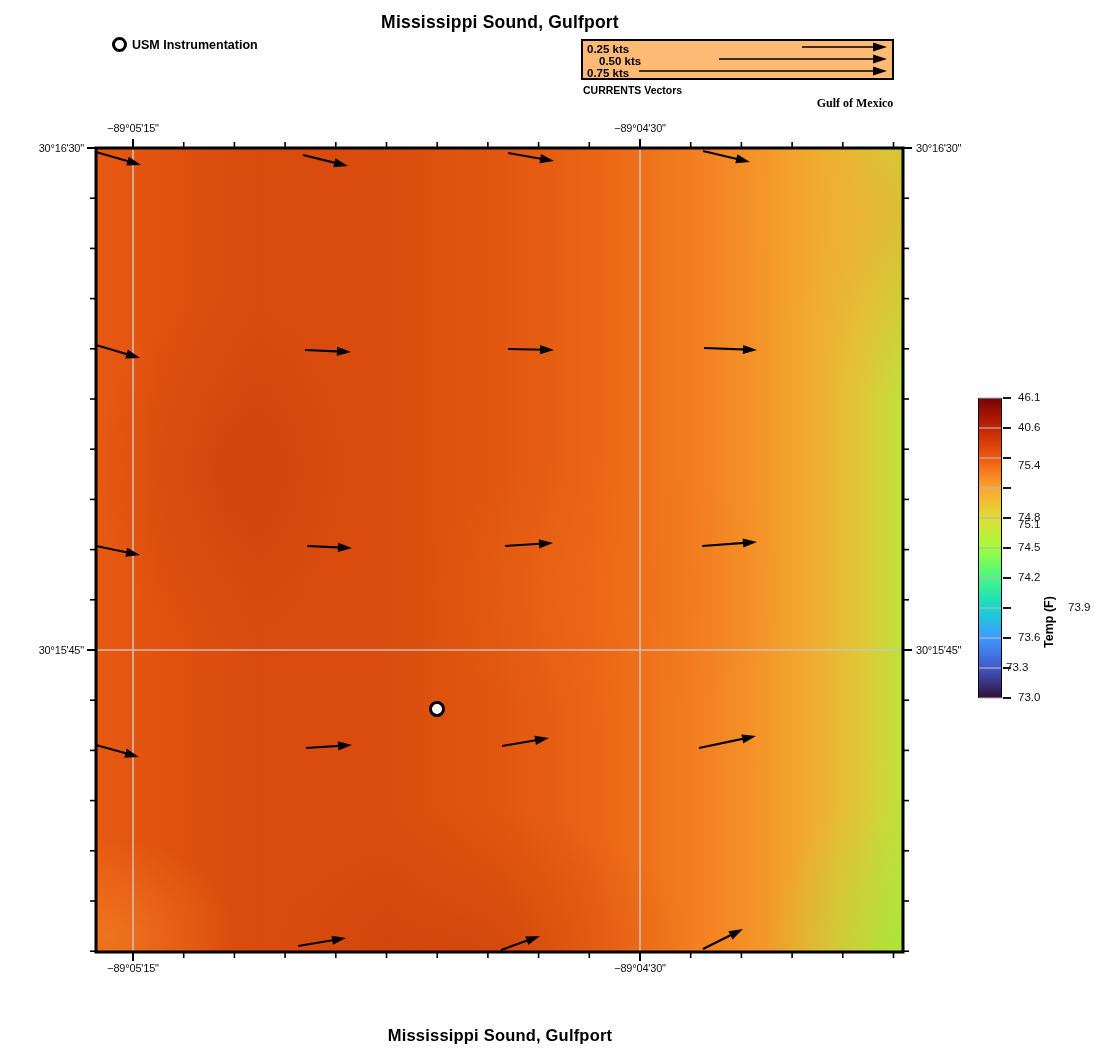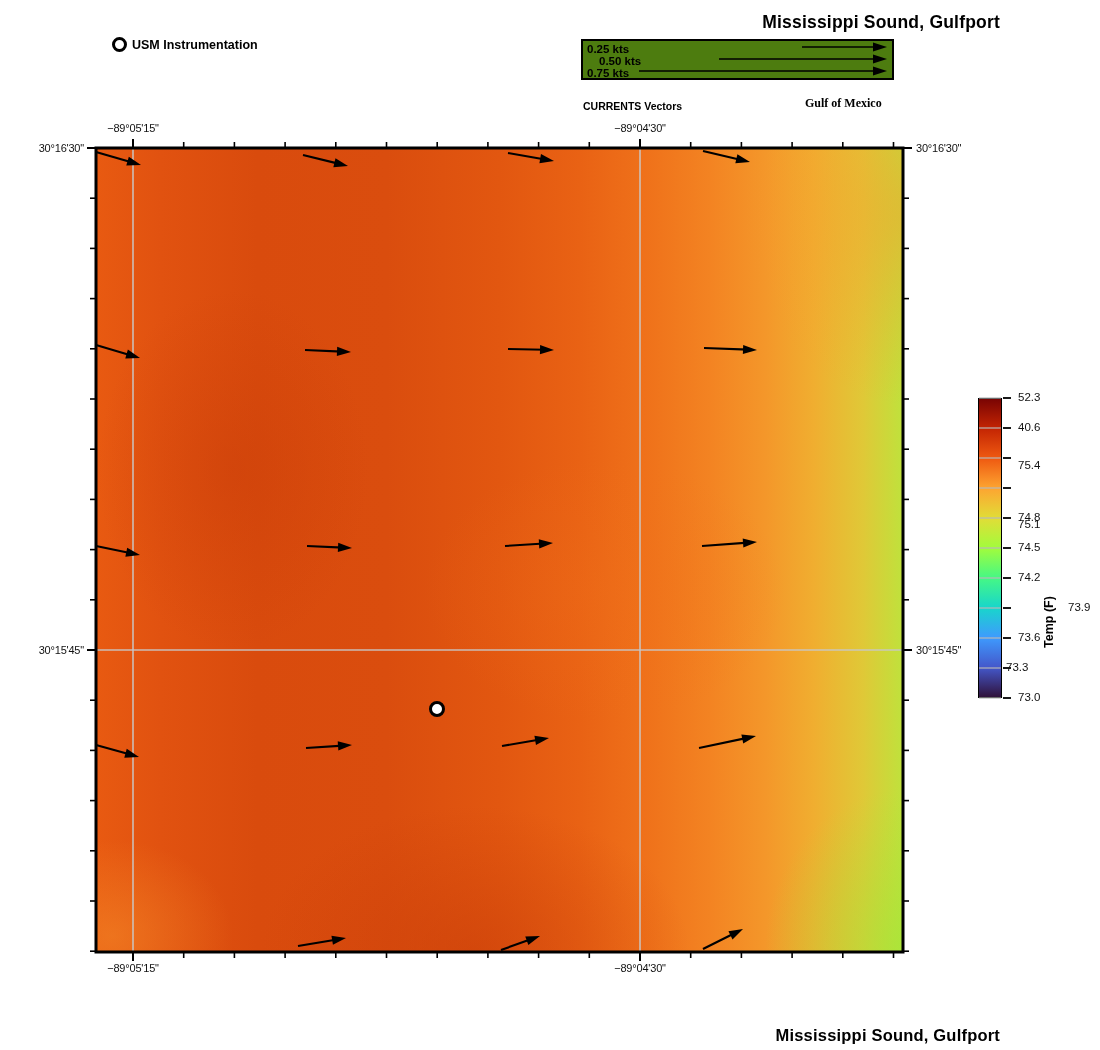--- a/index.html
+++ b/index.html
@@ -1,31 +1,31 @@
 <!DOCTYPE html>
 <html><head>
 <meta charset="utf-8">
 <style>
   html,body{margin:0;padding:0;background:#fff;}
   .canvas{position:relative;width:1100px;height:1050px;background:#ffffff;
           font-family:"Liberation Sans",sans-serif;color:#000;overflow:hidden;}
-  .fig-title{position:absolute;top:12px;left:0;width:1000px;text-align:right;
+  .fig-title{position:absolute;top:12px;left:0;width:1000px;text-align:center;
              font-size:17.5px;font-weight:bold;letter-spacing:.2px;}
   .fig-title.bottom{top:1026px;font-size:16.5px;}
   .station-legend{position:absolute;left:112px;top:37px;display:flex;align-items:center;gap:5px;text-align:center;}
   .station-legend .ring{width:9px;height:9px;border:3px solid #000;border-radius:50%;background:#fff;}
   .station-legend .lbl{font-size:12.5px;font-weight:bold;}
   .vec-legend{position:absolute;left:581px;top:39px;width:313px;height:41px;
-              border:2px solid #000;box-sizing:border-box;background:#4d7c0f;}
+              border:2px solid #000;box-sizing:border-box;background:#fdba74;}
   .vec-legend .row{position:absolute;left:4px;height:13px;line-height:12px;
                    font-size:11.5px;font-weight:bold;white-space:nowrap;}
-  .vec-caption{position:absolute;left:583px;top:84px;font-size:10.5px;font-weight:bold;margin-top:16px;}
+  .vec-caption{position:absolute;left:583px;top:84px;font-size:10.5px;font-weight:bold;}
   .subtitle{position:absolute;top:99px;left:0;width:1000px;text-align:center;
             font-family:"Liberation Serif",serif;font-size:17px;font-weight:bold;}
-  .gulf{position:absolute;left:805px;top:96px;width:100px;
+  .gulf{position:absolute;left:805px;top:96px;width:100px;text-align:center;
         font-family:"Liberation Serif",serif;font-size:12px;font-weight:bold;}
   .map{position:absolute;left:96px;top:148px;width:807px;height:804px;
        background:
         radial-gradient(ellipse 38% 26% at 47% 100%, rgba(198,58,8,0.50), transparent 70%),
         radial-gradient(ellipse 24% 32% at 17% 40%,  rgba(198,58,8,0.40), transparent 70%),
         radial-gradient(ellipse 20% 16% at 2% 98%,   rgba(244,138,40,0.55), transparent 75%),
         radial-gradient(ellipse 22% 26% at 100% 100%,rgba(158,232,56,0.60), transparent 78%),
         radial-gradient(ellipse 26% 30% at 101% 8%,  rgba(250,152,44,0.50), transparent 80%),
         radial-gradient(ellipse 30% 22% at 63% 55%,  rgba(240,112,26,0.30), transparent 75%),
         linear-gradient(90deg,#e85a11 0%,#e15210 8%,#d94b0d 20%,#da4d0e 36%,#e25710 50%,
@@ -211,21 +211,21 @@
   <div class="fig-title bottom">Mississippi Sound, Gulfport</div>
 
 <div class="tick-label center" style="left: 78px; top: 122px;">−89°05'15"</div>
     <div class="tick-label center" style="left: 78px; top: 962px;">−89°05'15"</div>
     <div class="tick-label center" style="left: 585px; top: 122px;">−89°04'30"</div>
     <div class="tick-label center" style="left: 585px; top: 962px;">−89°04'30"</div>
     <div class="tick-label right" style="left: 4px; top: 142px;">30°16'30"</div>
     <div class="tick-label " style="left: 916px; top: 142px;">30°16'30"</div>
     <div class="tick-label right" style="left: 4px; top: 644px;">30°15'45"</div>
     <div class="tick-label " style="left: 916px; top: 644px;">30°15'45"</div>
-    <div class="cb-label" style="left: 1018px; top: 391px;">52.3</div>
+    <div class="cb-label" style="left: 1018px; top: 391px;">46.1</div>
     <div class="cb-label" style="left: 1018px; top: 421px;">40.6</div>
     <div class="cb-label" style="left: 1018px; top: 451px; margin-top: 8px;">75.4</div>
     <div class="cb-label" style="left: 1018px; top: 481px; margin-top: 37px;">75.1</div>
     <div class="cb-label" style="left: 1018px; top: 511px;">74.8</div>
     <div class="cb-label" style="left: 1018px; top: 541px;">74.5</div>
     <div class="cb-label" style="left: 1018px; top: 571px;">74.2</div>
     <div class="cb-label" style="left: 1068px; top: 601px;">73.9</div>
     <div class="cb-label" style="left: 1018px; top: 631px;">73.6</div>
     <div class="cb-label" style="left: 1006px; top: 661px;">73.3</div>
     <div class="cb-label" style="left: 1018px; top: 691px;">73.0</div>

